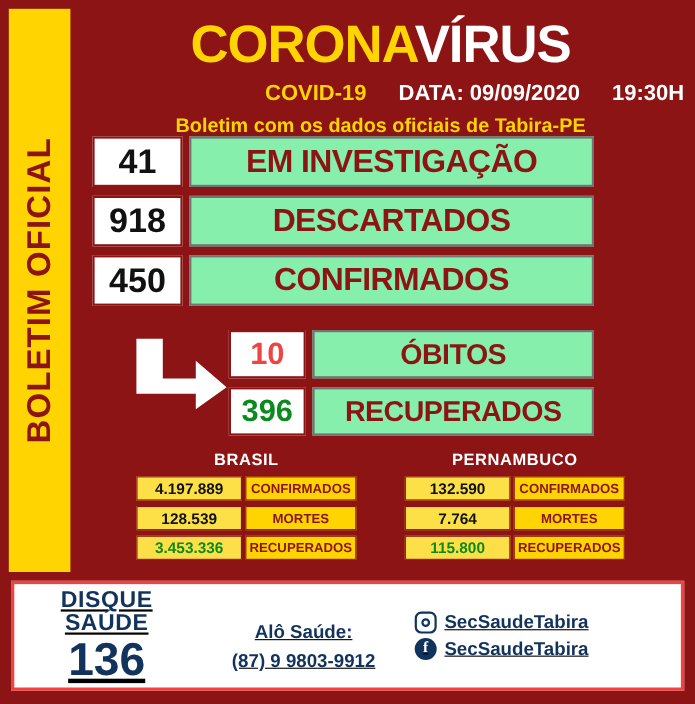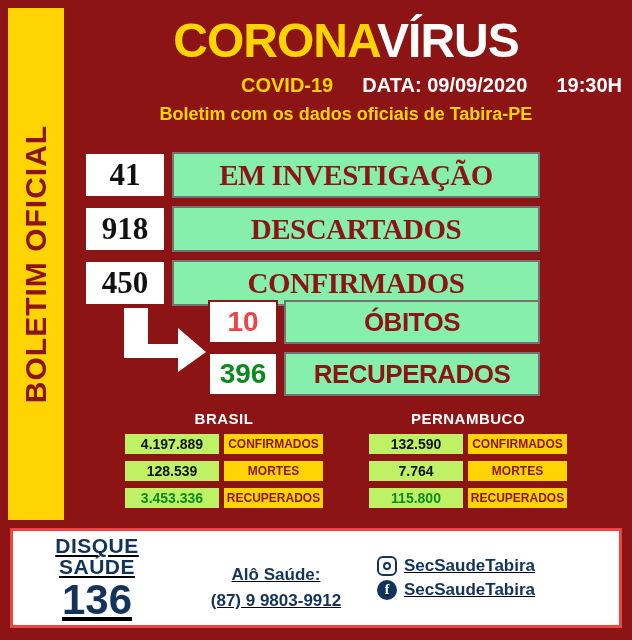--- a/index.html
+++ b/index.html
@@ -77,23 +77,22 @@
     text-align: center;
     color: #ffd400;
     font-size: 18px;
     font-weight: bold;
   }
 
   
   .rows {
     position: absolute;
     left: 84px;
-    top: 152px;
+    top: 124px;
     width: 456px;
-    font-family: Liberation Serif, serif;
   }
   .stat-row {
     display: flex;
     align-items: stretch;
     margin-bottom: 8px;
     height: 46px;
   }
   .stat-num {
     background: #ffffff;
     color: #111111;
@@ -167,21 +166,21 @@
     margin-bottom: 6px;
     letter-spacing: 0.5px;
   }
   .mini-row {
     display: flex;
     align-items: stretch;
     height: 22px;
     margin-bottom: 5px;
   }
   .mini-num {
-    background: #bef264;
+    background: #fde047;
     color: #111111;
     font-size: 14px;
     font-weight: bold;
     display: flex;
     align-items: center;
     justify-content: center;
     width: 96px;
     border: 1px solid #8c1414;
     box-sizing: border-box;
   }

